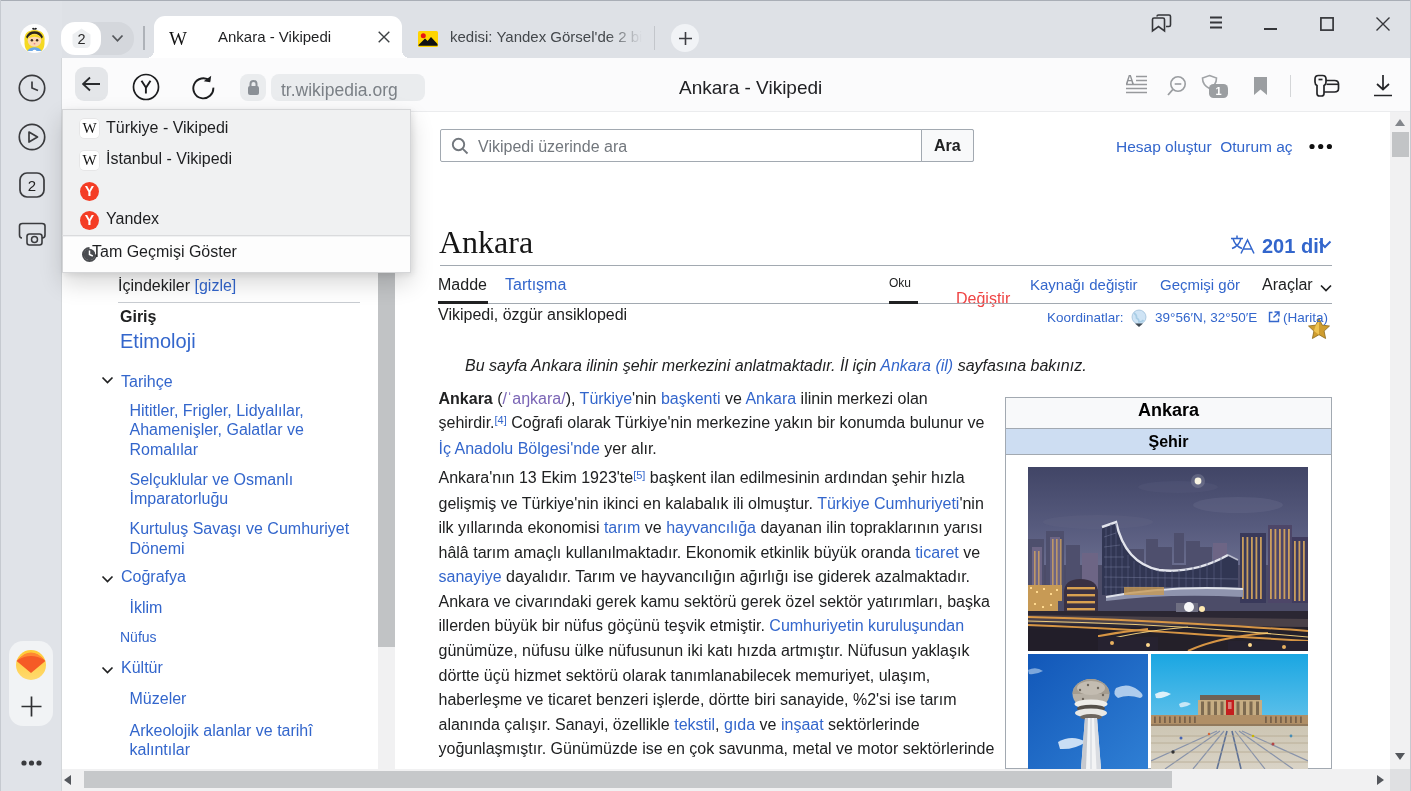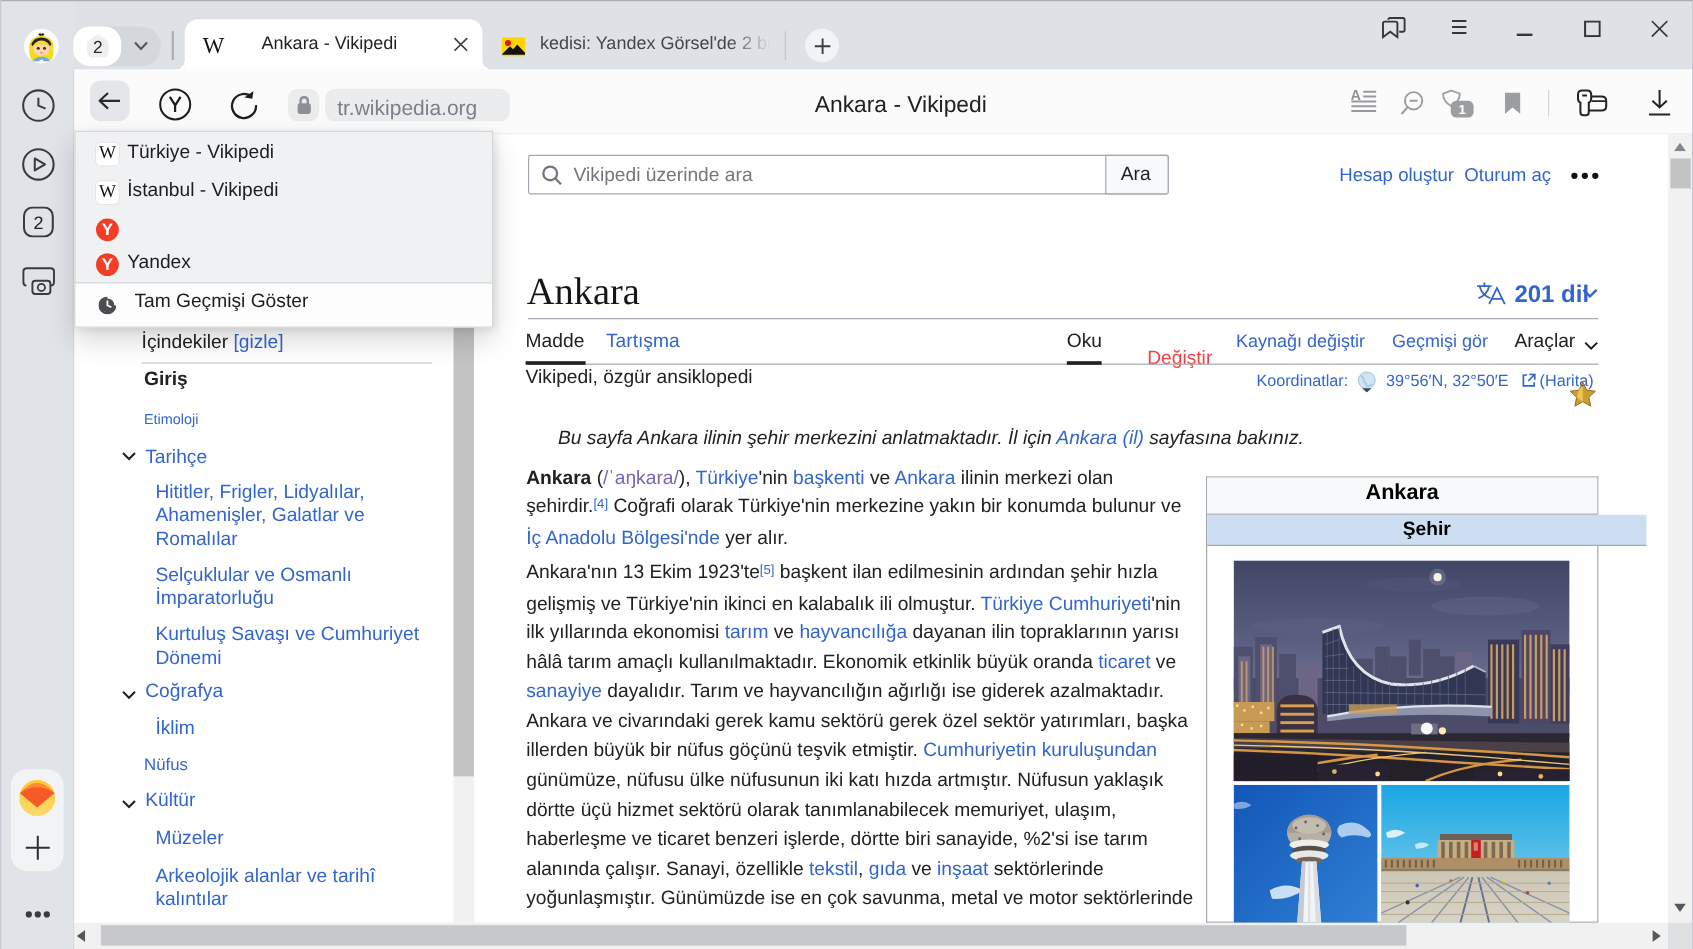--- a/index.html
+++ b/index.html
@@ -138,21 +138,21 @@
   <div class="abs" style="left:62px;top:111px;width:1349px;height:1px;background:#ebecee"></div>
   <div class="abs" id="page" style="left:62px;top:112px;width:1328px;height:657px;background:#fff;overflow:hidden"></div>
 
   <div class="abs" style="left:440px;top:129px;width:534px;height:33px;border:1px solid #a2a9b1;border-radius:2px;background:#fff"></div>
   <svg class="abs" style="left:451px;top:137px" width="18" height="18" viewBox="0 0 18 18">
     <circle cx="7.5" cy="7.5" r="5.7" fill="none" stroke="#72777d" stroke-width="1.9"></circle>
     <path d="M11.8 11.8 L16.5 16.5" stroke="#72777d" stroke-width="1.9"></path>
   </svg>
   <div class="abs" style="left:478px;top:138px;font-size:16px;color:#72777d">Vikipedi üzerinde ara</div>
   <div class="abs" style="left:921px;top:129px;width:53px;height:33px;border:1px solid #a2a9b1;border-radius:0 2px 2px 0;background:#f8f9fa"></div>
-  <div class="abs" style="left:934px;top:137px;font-size:16px;font-weight:normal;color:#202122">Ara</div>
+  <div class="abs" style="left:934px;top:137px;font-size:16px;font-weight:bold;color:#202122">Ara</div>
 
   <div class="abs nw" style="left:1116px;top:137.5px;font-size:15.5px;color:#3366cc">Hesap oluştur&nbsp;&nbsp;Oturum aç</div>
   <svg class="abs" style="left:1309px;top:143px" width="24" height="7">
       <circle cx="3" cy="3.5" r="2.6" fill="#111"></circle>
       <circle cx="11.7" cy="3.5" r="2.6" fill="#111"></circle>
       <circle cx="20.4" cy="3.5" r="2.6" fill="#111"></circle>
     </svg>
 
   <div class="abs" style="left:439px;top:223.5px;font-family:'Liberation Serif',serif;font-size:32px;color:#161616">Ankara</div>
   <div class="abs" style="left:440px;top:265px;width:892px;height:1px;background:#a2a9b1"></div>
@@ -163,21 +163,21 @@
       <path d="M11 19.5 L17.5 6 L24 19.5 M13.5 15 H21.5"></path>
     </g>
   </svg>
   <div class="abs" style="left:1262px;top:234.5px;font-size:20px;font-weight:bold;color:#3366cc">201 dil</div>
   <svg class="abs" style="left:1318px;top:240px" width="14" height="9">
       <path d="M1.5 1.5 L7 7 L12.5 1.5" stroke="#3366cc" stroke-width="2" fill="none"></path>
     </svg>
 
   <div class="abs" style="left:438px;top:275.8px;font-size:16px;color:#202122">Madde</div>
   <div class="abs" style="left:505px;top:275.8px;font-size:16px;color:#3366cc">Tartışma</div>
-  <div class="abs" style="left:889px;top:275.8px;font-size:16px;color:#202122">Oku</div>
+  <div class="abs" style="left:889px;top:275.8px;font-size:12px;color:#202122">Oku</div>
   <div class="abs" style="left:956px;top:290px;font-size:16px;color:#ef4444">Değiştir</div>
   <div class="abs" style="left:1030px;top:275.8px;font-size:15px;color:#3366cc">Kaynağı değiştir</div>
   <div class="abs" style="left:1160px;top:275.8px;font-size:15px;color:#3366cc">Geçmişi gör</div>
   <div class="abs" style="left:1262px;top:275.8px;font-size:16px;color:#202122">Araçlar</div>
   <svg class="abs" style="left:1320px;top:284px" width="12" height="8">
       <path d="M1 1.5 L6 6.5 L11 1.5" stroke="#202122" stroke-width="1.7" fill="none"></path>
     </svg>
   <div class="abs" style="left:440px;top:303px;width:892px;height:1px;background:#a2a9b1"></div>
   <div class="abs" style="left:438px;top:300.5px;width:50px;height:3px;background:#202122"></div>
   <div class="abs" style="left:889px;top:300.5px;width:29px;height:3px;background:#202122"></div>
@@ -203,21 +203,21 @@
 
   <div class="abs nw" style="left:465px;top:356.5px;font-size:16px;font-style:italic;color:#202122">Bu sayfa Ankara ilinin şehir merkezini anlatmaktadır. İl için <span class="lk">Ankara (il)</span> sayfasına bakınız.</div>
 
   <div class="abs nw" style="left:438.5px;top:386.5px;font-size:16px;line-height:24.55px;color:#202122"><b>Ankara</b> (<span style="color:#7a64b5">/ˈaŋkara/</span>), <span class="lk">Türkiye</span>'nin <span class="lk">başkenti</span> ve <span class="lk">Ankara</span> ilinin merkezi olan<br>şehirdir.<span style="font-size:11px;color:#3366cc;position:relative;top:-4.5px">[4]</span> Coğrafi olarak Türkiye'nin merkezine yakın bir konumda bulunur ve<br><span class="lk">İç Anadolu Bölgesi'nde</span> yer alır.</div>
 
   <div class="abs nw" style="left:438.5px;top:466.2px;font-size:16px;line-height:24.55px;color:#202122">Ankara'nın 13 Ekim 1923'te<span style="font-size:11px;color:#3366cc;position:relative;top:-4.5px">[5]</span> başkent ilan edilmesinin ardından şehir hızla<br>gelişmiş ve Türkiye'nin ikinci en kalabalık ili olmuştur. <span class="lk">Türkiye Cumhuriyeti</span>'nin<br>ilk yıllarında ekonomisi <span class="lk">tarım</span> ve <span class="lk">hayvancılığa</span> dayanan ilin topraklarının yarısı<br>hâlâ tarım amaçlı kullanılmaktadır. Ekonomik etkinlik büyük oranda <span class="lk">ticaret</span> ve<br><span class="lk">sanayiye</span> dayalıdır. Tarım ve hayvancılığın ağırlığı ise giderek azalmaktadır.<br>Ankara ve civarındaki gerek kamu sektörü gerek özel sektör yatırımları, başka<br>illerden büyük bir nüfus göçünü teşvik etmiştir. <span class="lk">Cumhuriyetin kuruluşundan</span><br>günümüze, nüfusu ülke nüfusunun iki katı hızda artmıştır. Nüfusun yaklaşık<br>dörtte üçü hizmet sektörü olarak tanımlanabilecek memuriyet, ulaşım,<br>haberleşme ve ticaret benzeri işlerde, dörtte biri sanayide, %2'si ise tarım<br>alanında çalışır. Sanayi, özellikle <span class="lk">tekstil</span>, <span class="lk">gıda</span> ve <span class="lk">inşaat</span> sektörlerinde<br>yoğunlaşmıştır. Günümüzde ise en çok savunma, metal ve motor sektörlerinde</div>
 
   <div class="abs" style="left:118px;top:277px;font-size:16px;color:#202122">İçindekiler <span class="lk">[gizle]</span></div>
   <div class="abs" style="left:118px;top:301.5px;width:242px;height:1px;background:#c8ccd1"></div>
   <div class="abs" style="left:120px;top:308px;font-size:16px;font-weight:bold;color:#202122">Giriş</div>
-  <div class="abs lk" style="left:120px;top:342px;font-size:12px">Etimoloji</div>
+  <div class="abs lk" style="left:120px;top:330px;font-size:20px">Etimoloji</div>
   <svg class="abs" style="left:101px;top:376px" width="13" height="8">
       <path d="M1.5 1.5 L6.5 6.5 L11.5 1.5" stroke="#202122" stroke-width="1.7" fill="none"></path>
     </svg>
   <div class="abs lk" style="left:121px;top:373px;font-size:16px">Tarihçe</div>
   <div class="abs lk" style="left:129.5px;top:401.1px;font-size:16px;line-height:19.3px">Hititler, Frigler, Lidyalılar,<br>Ahamenişler, Galatlar ve<br>Romalılar</div>
   <div class="abs lk" style="left:129.5px;top:469.9px;font-size:16px;line-height:19.3px">Selçuklular ve Osmanlı<br>İmparatorluğu</div>
   <div class="abs lk" style="left:129.5px;top:519.3px;font-size:16px;line-height:19.3px">Kurtuluş Savaşı ve Cumhuriyet<br>Dönemi</div>
   <svg class="abs" style="left:101px;top:575px" width="13" height="8">
       <path d="M1.5 1.5 L6.5 6.5 L11.5 1.5" stroke="#202122" stroke-width="1.7" fill="none"></path>
     </svg>
@@ -229,21 +229,21 @@
     </svg>
   <div class="abs lk" style="left:121px;top:659.3px;font-size:16px">Kültür</div>
   <div class="abs lk" style="left:129.5px;top:690px;font-size:16px">Müzeler</div>
   <div class="abs lk" style="left:129.5px;top:720.6px;font-size:16px;line-height:19.3px">Arkeolojik alanlar ve tarihî<br>kalıntılar</div>
 
   <div class="abs" style="left:378px;top:112px;width:17px;height:657px;background:#f1f1f2"></div>
   <div class="abs" style="left:378px;top:112px;width:17px;height:535px;background:#c1c3c5"></div>
 
   <div class="abs" style="left:1005px;top:397px;width:327px;height:372px;border:1px solid #a2a9b1;background:#fff"></div>
   <div class="abs" style="left:1006px;top:398px;width:325px;height:31px;background:#f8f9fa;border-bottom:1px solid #a2a9b1;text-align:center;font-size:18px;font-weight:bold;color:#000;line-height:25px">Ankara</div>
-  <div class="abs" style="left:1006px;top:429px;width:366px;height:26px;background:#cdddf2;border-bottom:1px solid #a2a9b1;text-align:center;font-size:16px;font-weight:bold;color:#000;line-height:25px">Şehir</div>
+  <div class="abs" style="left:1006px;top:429px;width:325px;height:26px;background:#cdddf2;border-bottom:1px solid #a2a9b1;text-align:center;font-size:16px;font-weight:bold;color:#000;line-height:25px">Şehir</div>
 
   <svg class="abs" style="left:1028px;top:467px" width="280" height="184" viewBox="0 0 280 184">
     <defs>
       <linearGradient id="sky1" x1="0" y1="0" x2="0" y2="1">
         <stop offset="0" stop-color="#414566"></stop>
           <stop offset="0.55" stop-color="#575b7e"></stop>
           <stop offset="1" stop-color="#6e7191"></stop>
       </linearGradient>
     </defs>
     <rect width="280" height="110" fill="url(#sky1)"></rect>
@@ -548,18 +548,18 @@
   <div class="abs" style="left:80px;top:210.5px;width:19px;height:19px;background:#f43d25;border-radius:50%;text-align:center;font-size:14px;font-weight:bold;color:#fff;line-height:19px">Y</div>
   <svg class="abs" style="left:82px;top:247px" width="15" height="15" viewBox="0 0 15 15">
     <path d="M7.5 0 A7.5 7.5 0 1 0 15 7.5 L13 7.5 A 5.5 5.5 0 1 1 7.5 2Z" fill="#4a4c50"></path>
     <circle cx="7.5" cy="7.5" r="5.8" fill="#4a4c50"></circle>
     <path d="M7.5 3.5 L7.5 7.5 L10.8 9" stroke="#fff" stroke-width="1.5" fill="none"></path>
   </svg>
 
   <div class="abs nw" style="left:106px;top:118.5px;font-size:16px;color:#1d1e20">Türkiye - Vikipedi</div>
   <div class="abs nw" style="left:106px;top:149.5px;font-size:16px;color:#1d1e20">İstanbul - Vikipedi</div>
   <div class="abs nw" style="left:106px;top:209.5px;font-size:16px;color:#1d1e20">Yandex</div>
-  <div class="abs nw" style="left:112px;top:243px;font-size:16px;color:#1d1e20">Tam Geçmişi Göster</div>
+  <div class="abs nw" style="left:92px;top:243px;font-size:16px;color:#1d1e20">Tam Geçmişi Göster</div>
 
   <div class="abs" style="left:0;top:0;width:1411px;height:1px;background:#a9aeb6"></div>
   <div class="abs" style="left:0;top:0;width:1px;height:791px;background:#c6cad0"></div>
   <div class="abs" style="left:1410px;top:0;width:1px;height:791px;background:#c6cad0"></div>
 </div>
 
 </body></html>

